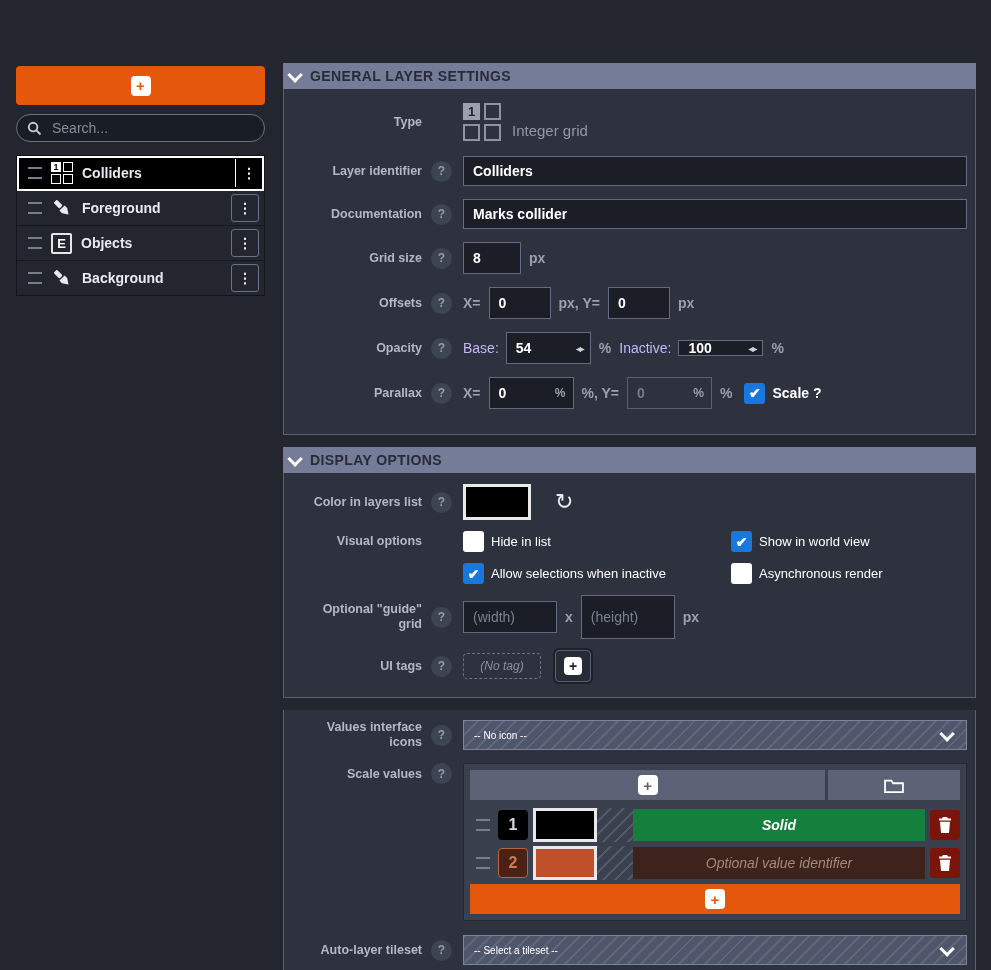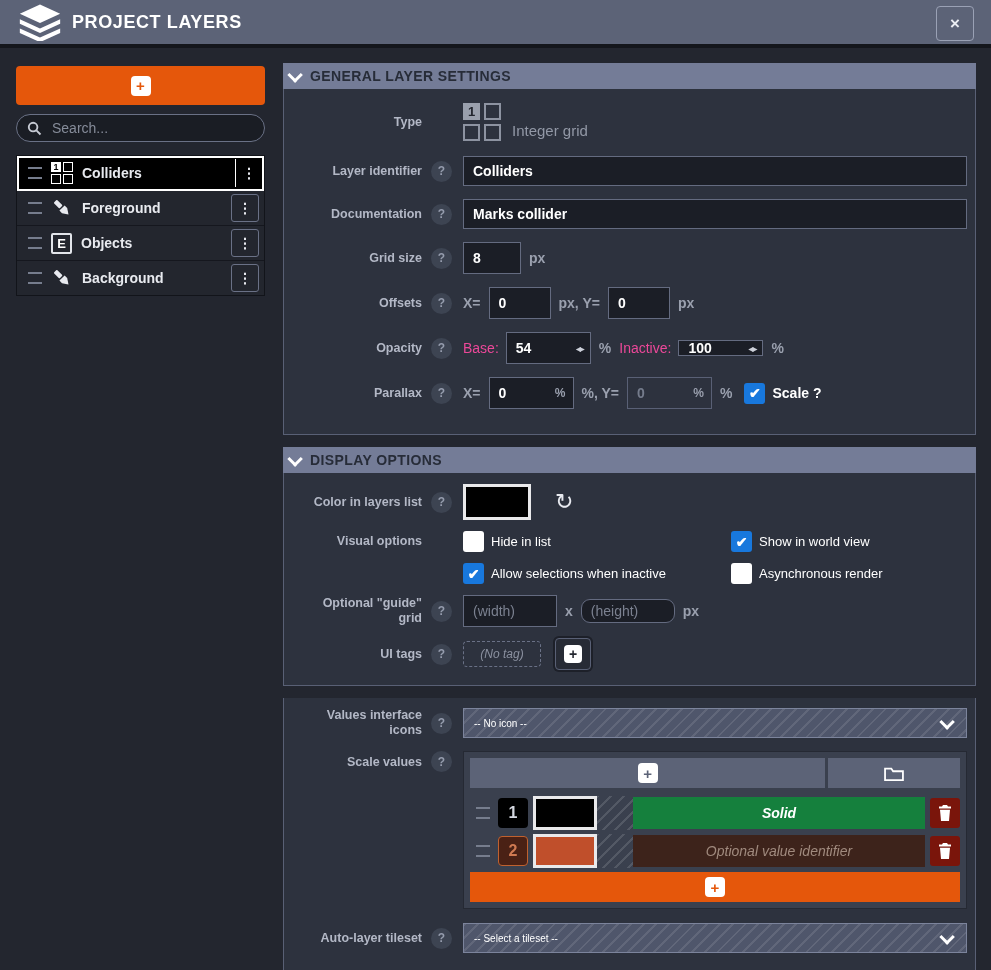--- a/index.html
+++ b/index.html
@@ -47,21 +47,21 @@
   .frow:last-child{margin-bottom:2px;}
   .flabel{width:124px;text-align:right;color:#b3b8c6;font-size:12.5px;font-weight:bold;line-height:1.2;flex-shrink:0;}
   .fhelp{width:21px;height:21px;margin-left:9px;border-radius:50%;background:#3d4452;color:#959cad;font-size:12px;font-weight:bold;display:flex;align-items:center;justify-content:center;flex-shrink:0;}
   .fhelp.hidden{visibility:hidden;}
   .fctrl{display:flex;align-items:center;margin-left:11px;flex:1;}
 
   .txt-input{height:30px;background:#1b1e26;border:1px solid #646b80;color:#fff;font-size:14px;font-weight:bold;padding:0 9px;box-sizing:border-box;font-family:"Liberation Sans",sans-serif;outline:none;}
   .txt-input.full{flex:1;}
   .txt-input::placeholder{color:#7b8190;font-weight:normal;}
   .unit{color:#9aa0ae;font-size:14px;font-weight:bold;margin:0 8px;white-space:nowrap;}
-  .inline-lab{color:#ec4899;font-size:14px;margin-right:7px;white-space:nowrap;}
+  .inline-lab{color:#c4b5fd;font-size:14px;margin-right:7px;white-space:nowrap;}
 
   .spin-wrap{position:relative;display:flex;align-items:center;}
   .spin-wrap .txt-input{width:85px;padding-right:24px;}
   .spin-arrows{position:absolute;right:7px;color:#cdd1da;font-size:10px;letter-spacing:-1px;pointer-events:none;}
   .pct-wrap{position:relative;display:flex;align-items:center;}
   .pct-wrap .txt-input{width:85px;padding-right:22px;}
   .pct-inside{position:absolute;right:8px;color:#9aa0ae;font-size:12px;font-weight:bold;pointer-events:none;}
   .txt-input.disabled{background:#2d323e;border-color:#596075;color:#757c8c;}
 
   .checkbox{width:21px;height:21px;background:#fff;border-radius:3px;flex-shrink:0;display:flex;align-items:center;justify-content:center;cursor:pointer;}
@@ -108,33 +108,20 @@
   .gv-name.n2{background:#3d231b;}
   .gv-name.n2::placeholder{color:#a08a7e;font-weight:normal;}
   .gv-del{width:30px;height:30px;background:#7a150b;border-radius:3px;margin-left:5px;display:flex;align-items:center;justify-content:center;cursor:pointer;flex-shrink:0;}
   .gv-addbar{height:30px;background:#e5570b;margin-top:4px;display:flex;align-items:center;justify-content:center;cursor:pointer;}
 </style>
 </head>
 <body>
 
 <div id="root">
 
-  <div class="topbar">
-    <span class="app-icon">
-      <svg width="44" height="38" viewBox="0 0 48 40">
-        <path fill="#fff" d="M24 1 L46 11 24 21 2 11 Z"></path>
-        <path fill="#fff" d="M2 17 L24 27 46 17 L46 22 24 32 2 22 Z"></path>
-        <path fill="#fff" d="M2 27 L24 37 46 27 L46 32 24 42 2 32 Z"></path>
-      </svg>
-    </span>
-    <span class="title">PROJECT LAYERS</span>
-    <div class="close-btn">
-      <span>×</span>
-    </div>
-  </div>
 
   <div class="sidebar">
     <div class="add-layer-btn">
       <span class="plus-chip on-orange">+</span>
     </div>
     <div class="search-box">
       <span style="display:flex;">
         <svg width="15" height="15" viewBox="0 0 16 16">
             <circle cx="6.5" cy="6.5" r="4.6" fill="none" stroke="#c7cbd4" stroke-width="2"></circle>
             <line x1="10" y1="10" x2="14.4" y2="14.4" stroke="#c7cbd4" stroke-width="2"></line>
@@ -347,21 +334,21 @@
             </span>
           </span>
         </div>
 
         <div class="frow" style="margin-bottom:11px;">
           <span class="flabel">Optional "guide" grid</span>
           <span class="fhelp">?</span>
           <span class="fctrl">
             <input class="txt-input guide-input" style="height: 32px;" placeholder="(width)">
             <span class="unit">x</span>
-            <input class="txt-input guide-input" style="height: 24px; border-radius: 9px;" placeholder="(height)">
+            <input class="txt-input guide-input" style="height: 44px;" placeholder="(height)">
             <span class="unit">px</span>
           </span>
         </div>
 
         <div class="frow" style="margin-bottom:2px;">
           <span class="flabel">UI tags</span>
           <span class="fhelp">?</span>
           <span class="fctrl">
             <span class="notag-box">(No tag)</span>
             <span class="addtag-btn">

